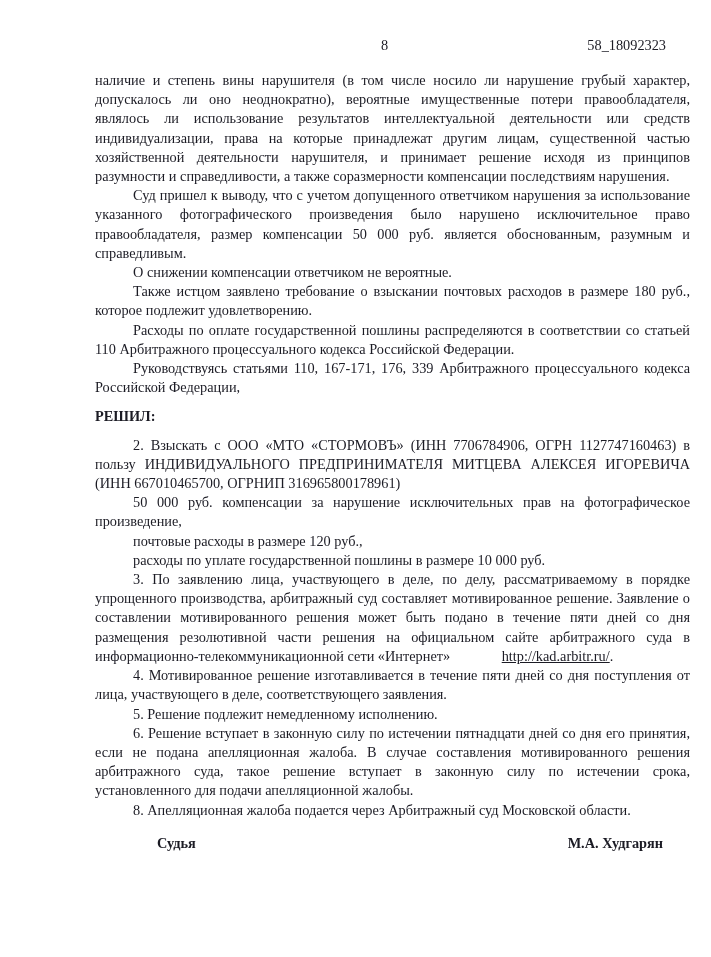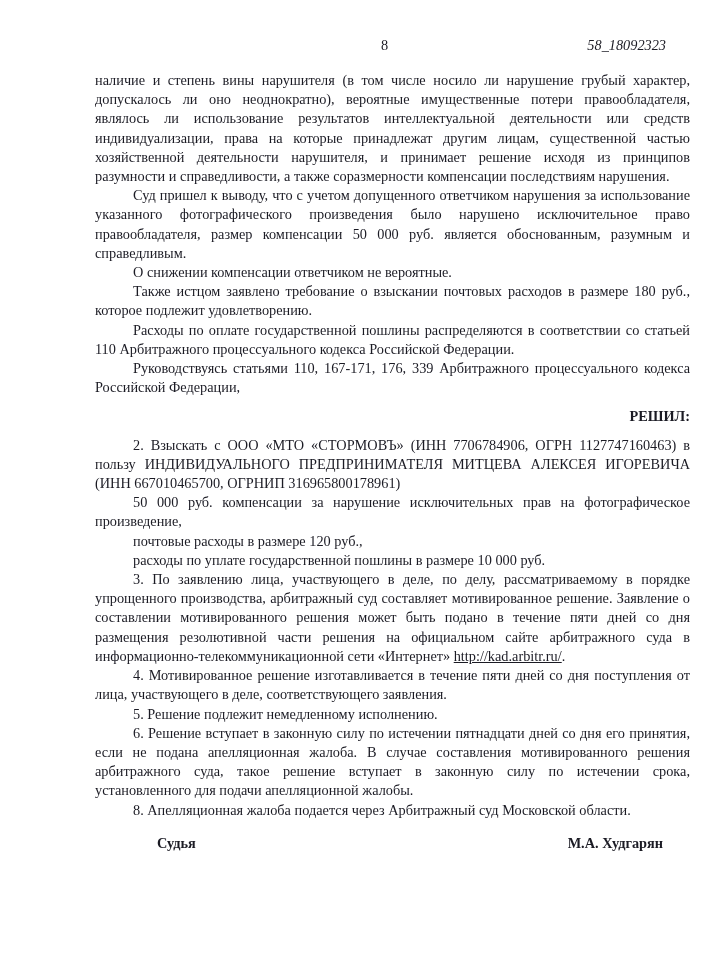--- a/index.html
+++ b/index.html
@@ -26,44 +26,44 @@
   }
   .page-num {
     position: absolute;
     left: 381px;
     top: 0;
   }
   .doc-id {
     position: absolute;
     right: 45px;
     top: 0;
-    font-style: italic;
   }
   .content {
     margin-top: 16px;
     padding: 0 21px 0 95px;
   }
   .para {
     margin: 0;
     text-align: justify;
     text-indent: 38px;
   }
   .para.no-indent {
     text-indent: 0;
   }
   .ruling-heading {
     margin: 10px 0 9px 0;
-    text-align: right;
+    text-align: left;
     font-weight: bold;
     text-indent: 0;
     font-family: Liberation Serif, serif;
   }
   .doc-link {
     color: #1b1b24;
     text-decoration: underline;
+    margin-left: 48px;
   }
   .signature {
     display: flex;
     justify-content: space-between;
     margin-top: 14px;
     padding-left: 62px;
     padding-right: 27px;
     font-weight: bold;
   }
 </style>

